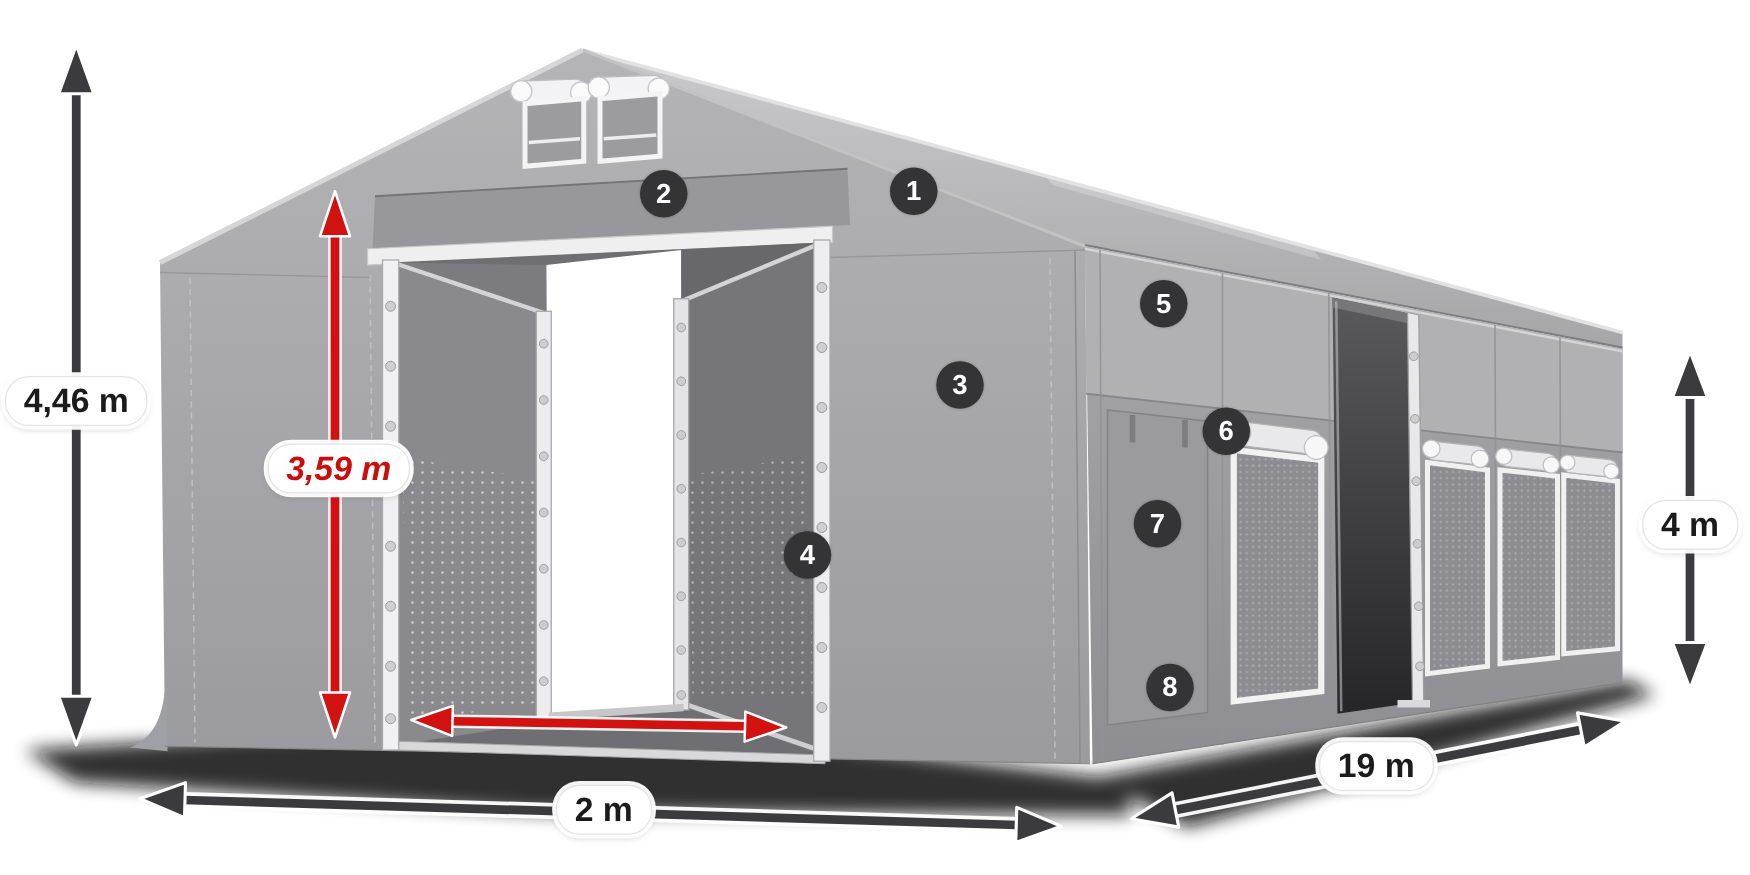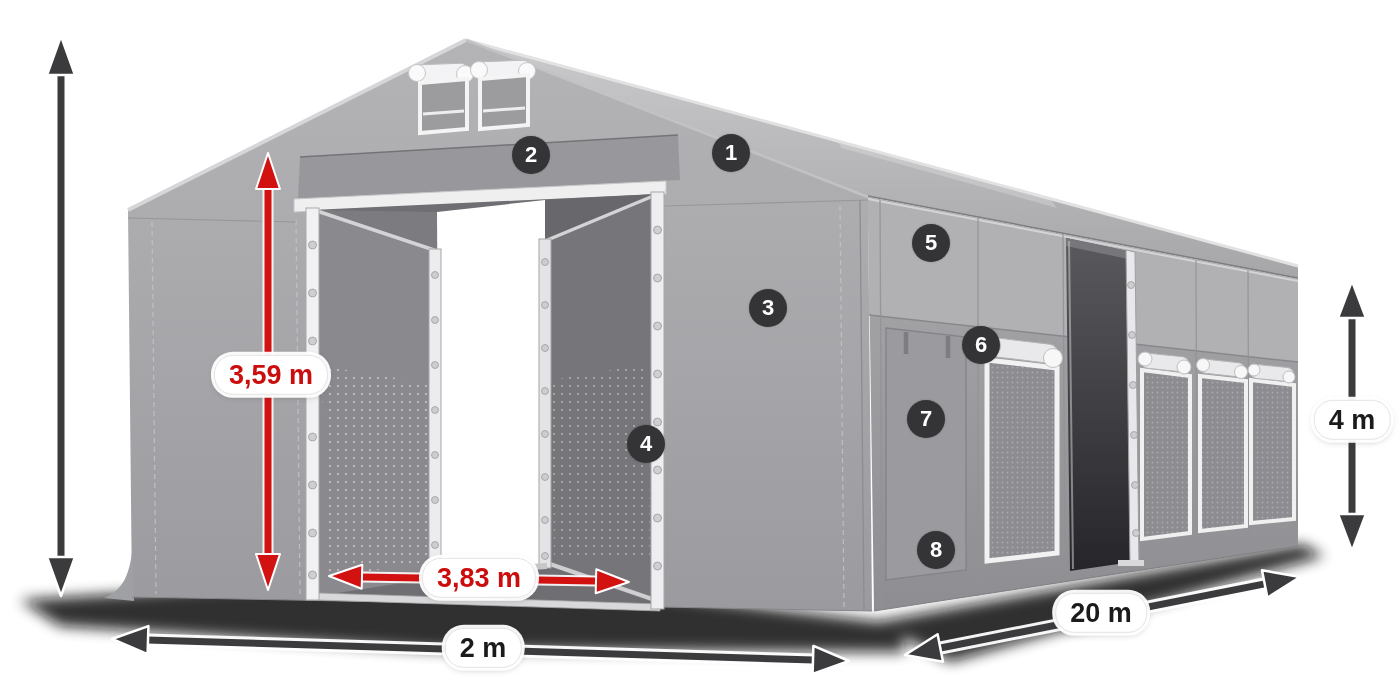--- a/index.html
+++ b/index.html
@@ -10,21 +10,21 @@
   }
   .stage svg{position:absolute;left:0;top:0;}
   .dim-label{
     position:absolute;transform:translate(-50%,-50%);
     background:#ffffff;border:1px solid #e4e4e4;border-radius:19px;
     padding:3px 14px;white-space:nowrap;
     font-weight:700;font-size:27px;line-height:1.2;color:#1b1b1b;
     box-shadow:0 0 0 3px rgba(255,255,255,.95),0 2px 6px rgba(70,70,70,.35);
     z-index:4;
   }
-  .dim-label.red{color:#cc0d0d;}
+  .dim-label.red{color:#cc0d0d;font-style:italic;}
   .badge{
     position:absolute;transform:translate(-50%,-50%);
     width:38px;height:38px;border-radius:50%;
     background:#343437;color:#ffffff;text-align:center;
     font-weight:700;font-size:22px;line-height:38px;
     box-shadow:0 0 2px rgba(0,0,0,.25);
     z-index:3;
   }
 </style>
 </head>
@@ -275,24 +275,24 @@
 
     <g>
       <line x1="362" y1="577" x2="596" y2="581" stroke="#ffffff" stroke-width="11" opacity="0.9"></line>
       <line x1="362" y1="577" x2="596" y2="581" stroke="#d21111" stroke-width="7"></line>
       <polygon points="329,576 362.3,564.7 361.7,588.7" fill="#d21111" stroke="#ffffff" stroke-width="2"></polygon>
       <polygon points="629,582 595.7,593.3 596.3,569.3" fill="#d21111" stroke="#ffffff" stroke-width="2"></polygon>
     </g>
   </g>
 </svg>
 
+  <div class="dim-label" style="left:61px;top:321px">4,46 m</div>
   <div class="dim-label red" style="left:271px;top:375px">3,59 m</div>
-  <div class="dim-label red" style="left:479px;top:578px">3,83 m</div>
   <div class="dim-label" style="left:483px;top:648px">2 m</div>
-  <div class="dim-label" style="left:1101px;top:613px">20 m</div>
+  <div class="dim-label" style="left:1101px;top:613px">19 m</div>
   <div class="dim-label" style="left:1352px;top:420px">4 m</div>
 
   <div class="badge" style="left:731px;top:153px">1</div>
   <div class="badge" style="left:531px;top:155px">2</div>
   <div class="badge" style="left:768px;top:308px">3</div>
   <div class="badge" style="left:646px;top:444px">4</div>
   <div class="badge" style="left:931px;top:243px">5</div>
   <div class="badge" style="left:981px;top:345px">6</div>
   <div class="badge" style="left:926px;top:419px">7</div>
   <div class="badge" style="left:936px;top:550px">8</div>

